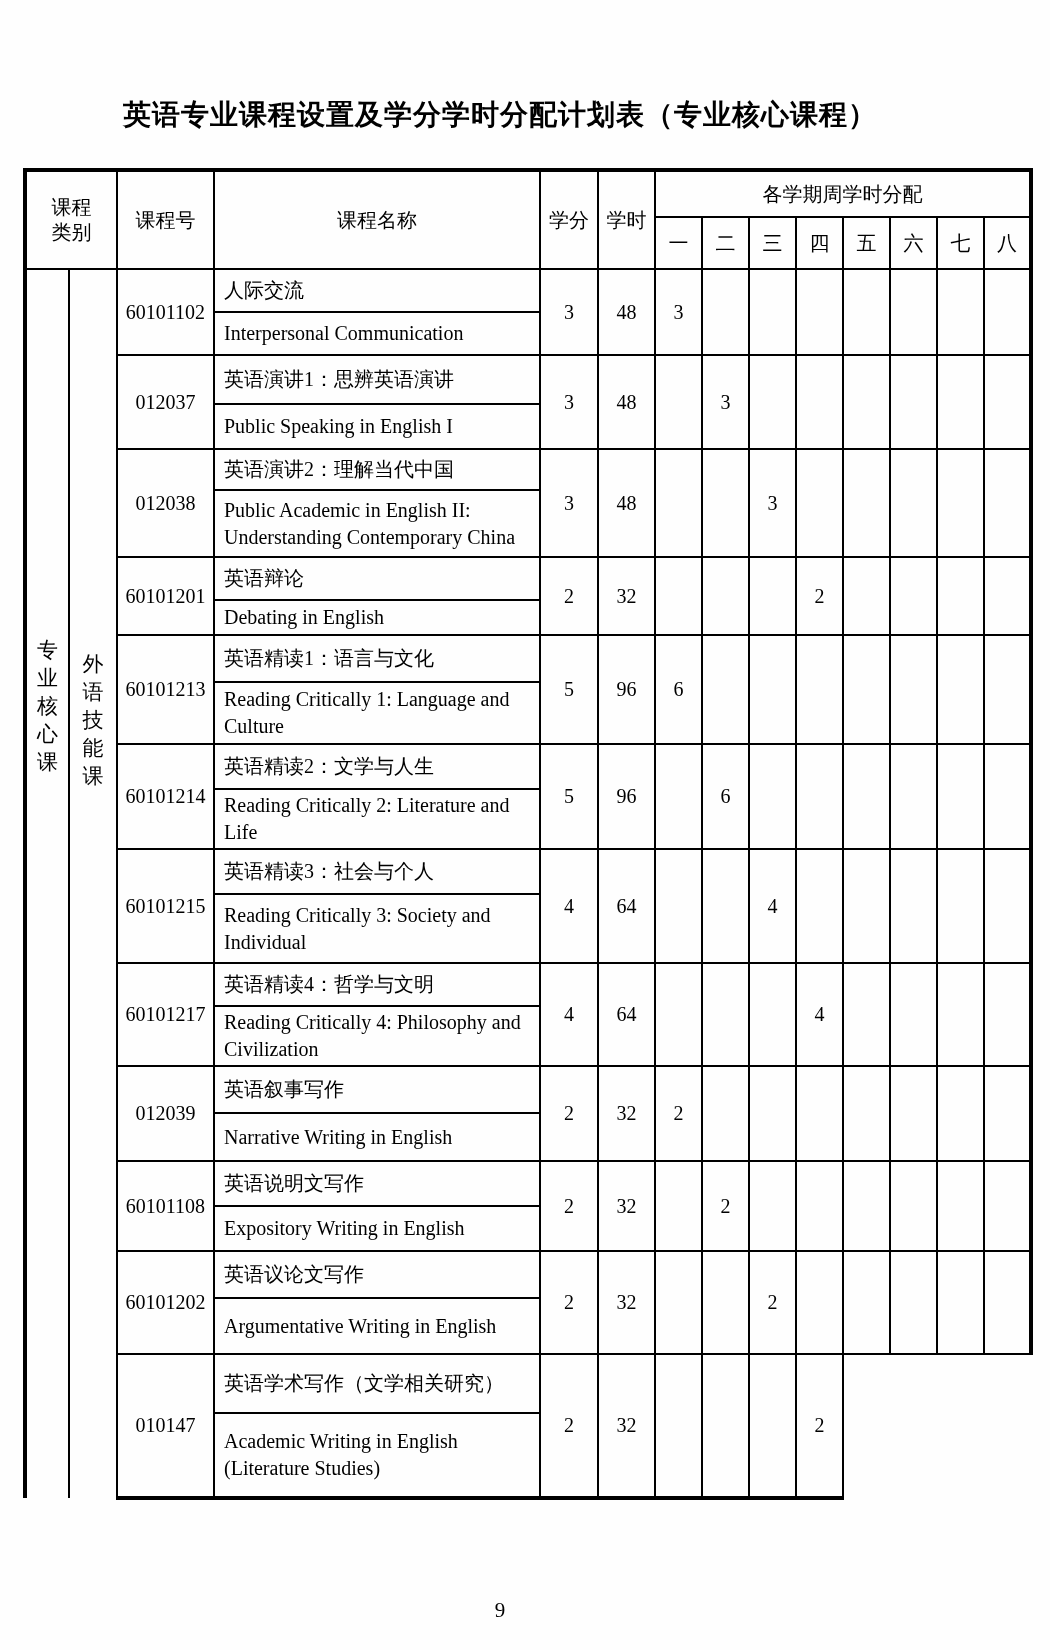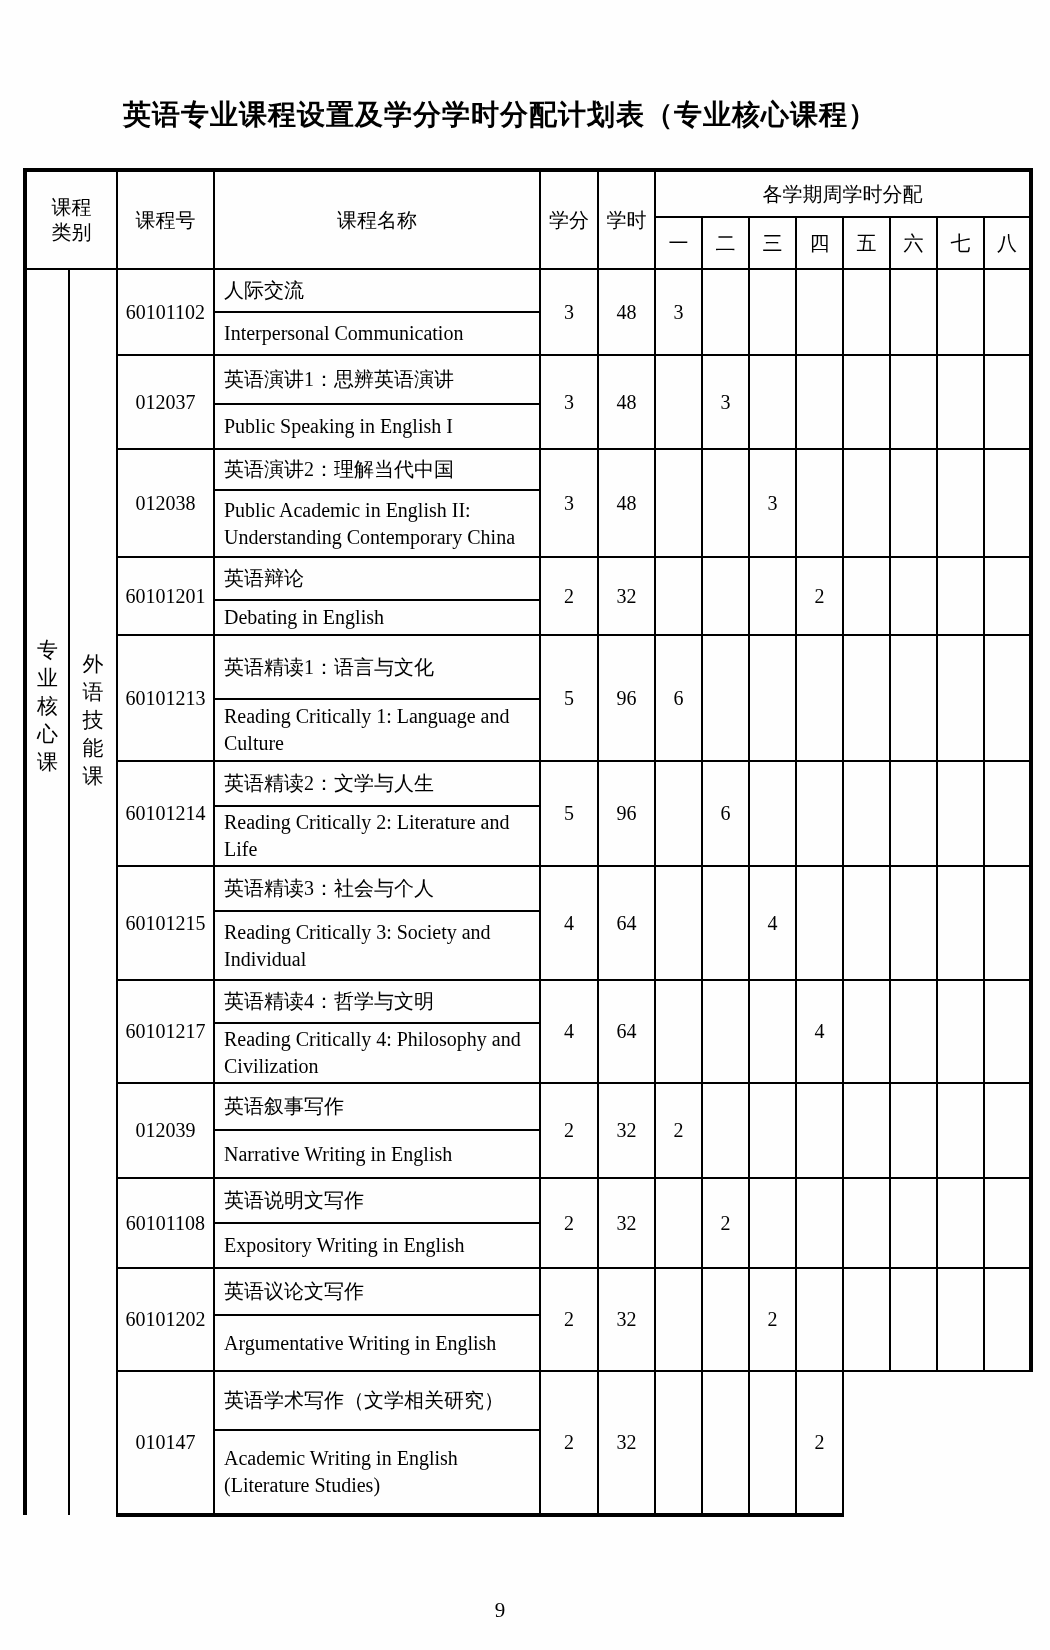--- a/index.html
+++ b/index.html
@@ -156,21 +156,21 @@
           <td class="num sem" rowspan="2"></td>
           <td class="num sem" rowspan="2"></td>
           <td class="num sem" rowspan="2"></td>
           <td class="num sem col-last" rowspan="2"></td>
         </tr>
         <tr>
           <td class="name name-en" style="height: 35px;">Debating in English</td>
         </tr>
         <tr>
           <td class="code" rowspan="2">60101213</td>
-          <td class="name name-cn" style="height: 64px;">英语精读1：语言与文化</td>
+          <td class="name name-cn" style="height: 47px;">英语精读1：语言与文化</td>
           <td class="num" rowspan="2">5</td>
           <td class="num" rowspan="2">96</td>
           <td class="num sem" rowspan="2">6</td>
           <td class="num sem" rowspan="2"></td>
           <td class="num sem" rowspan="2"></td>
           <td class="num sem" rowspan="2"></td>
           <td class="num sem" rowspan="2"></td>
           <td class="num sem" rowspan="2"></td>
           <td class="num sem" rowspan="2"></td>
           <td class="num sem col-last" rowspan="2"></td>

